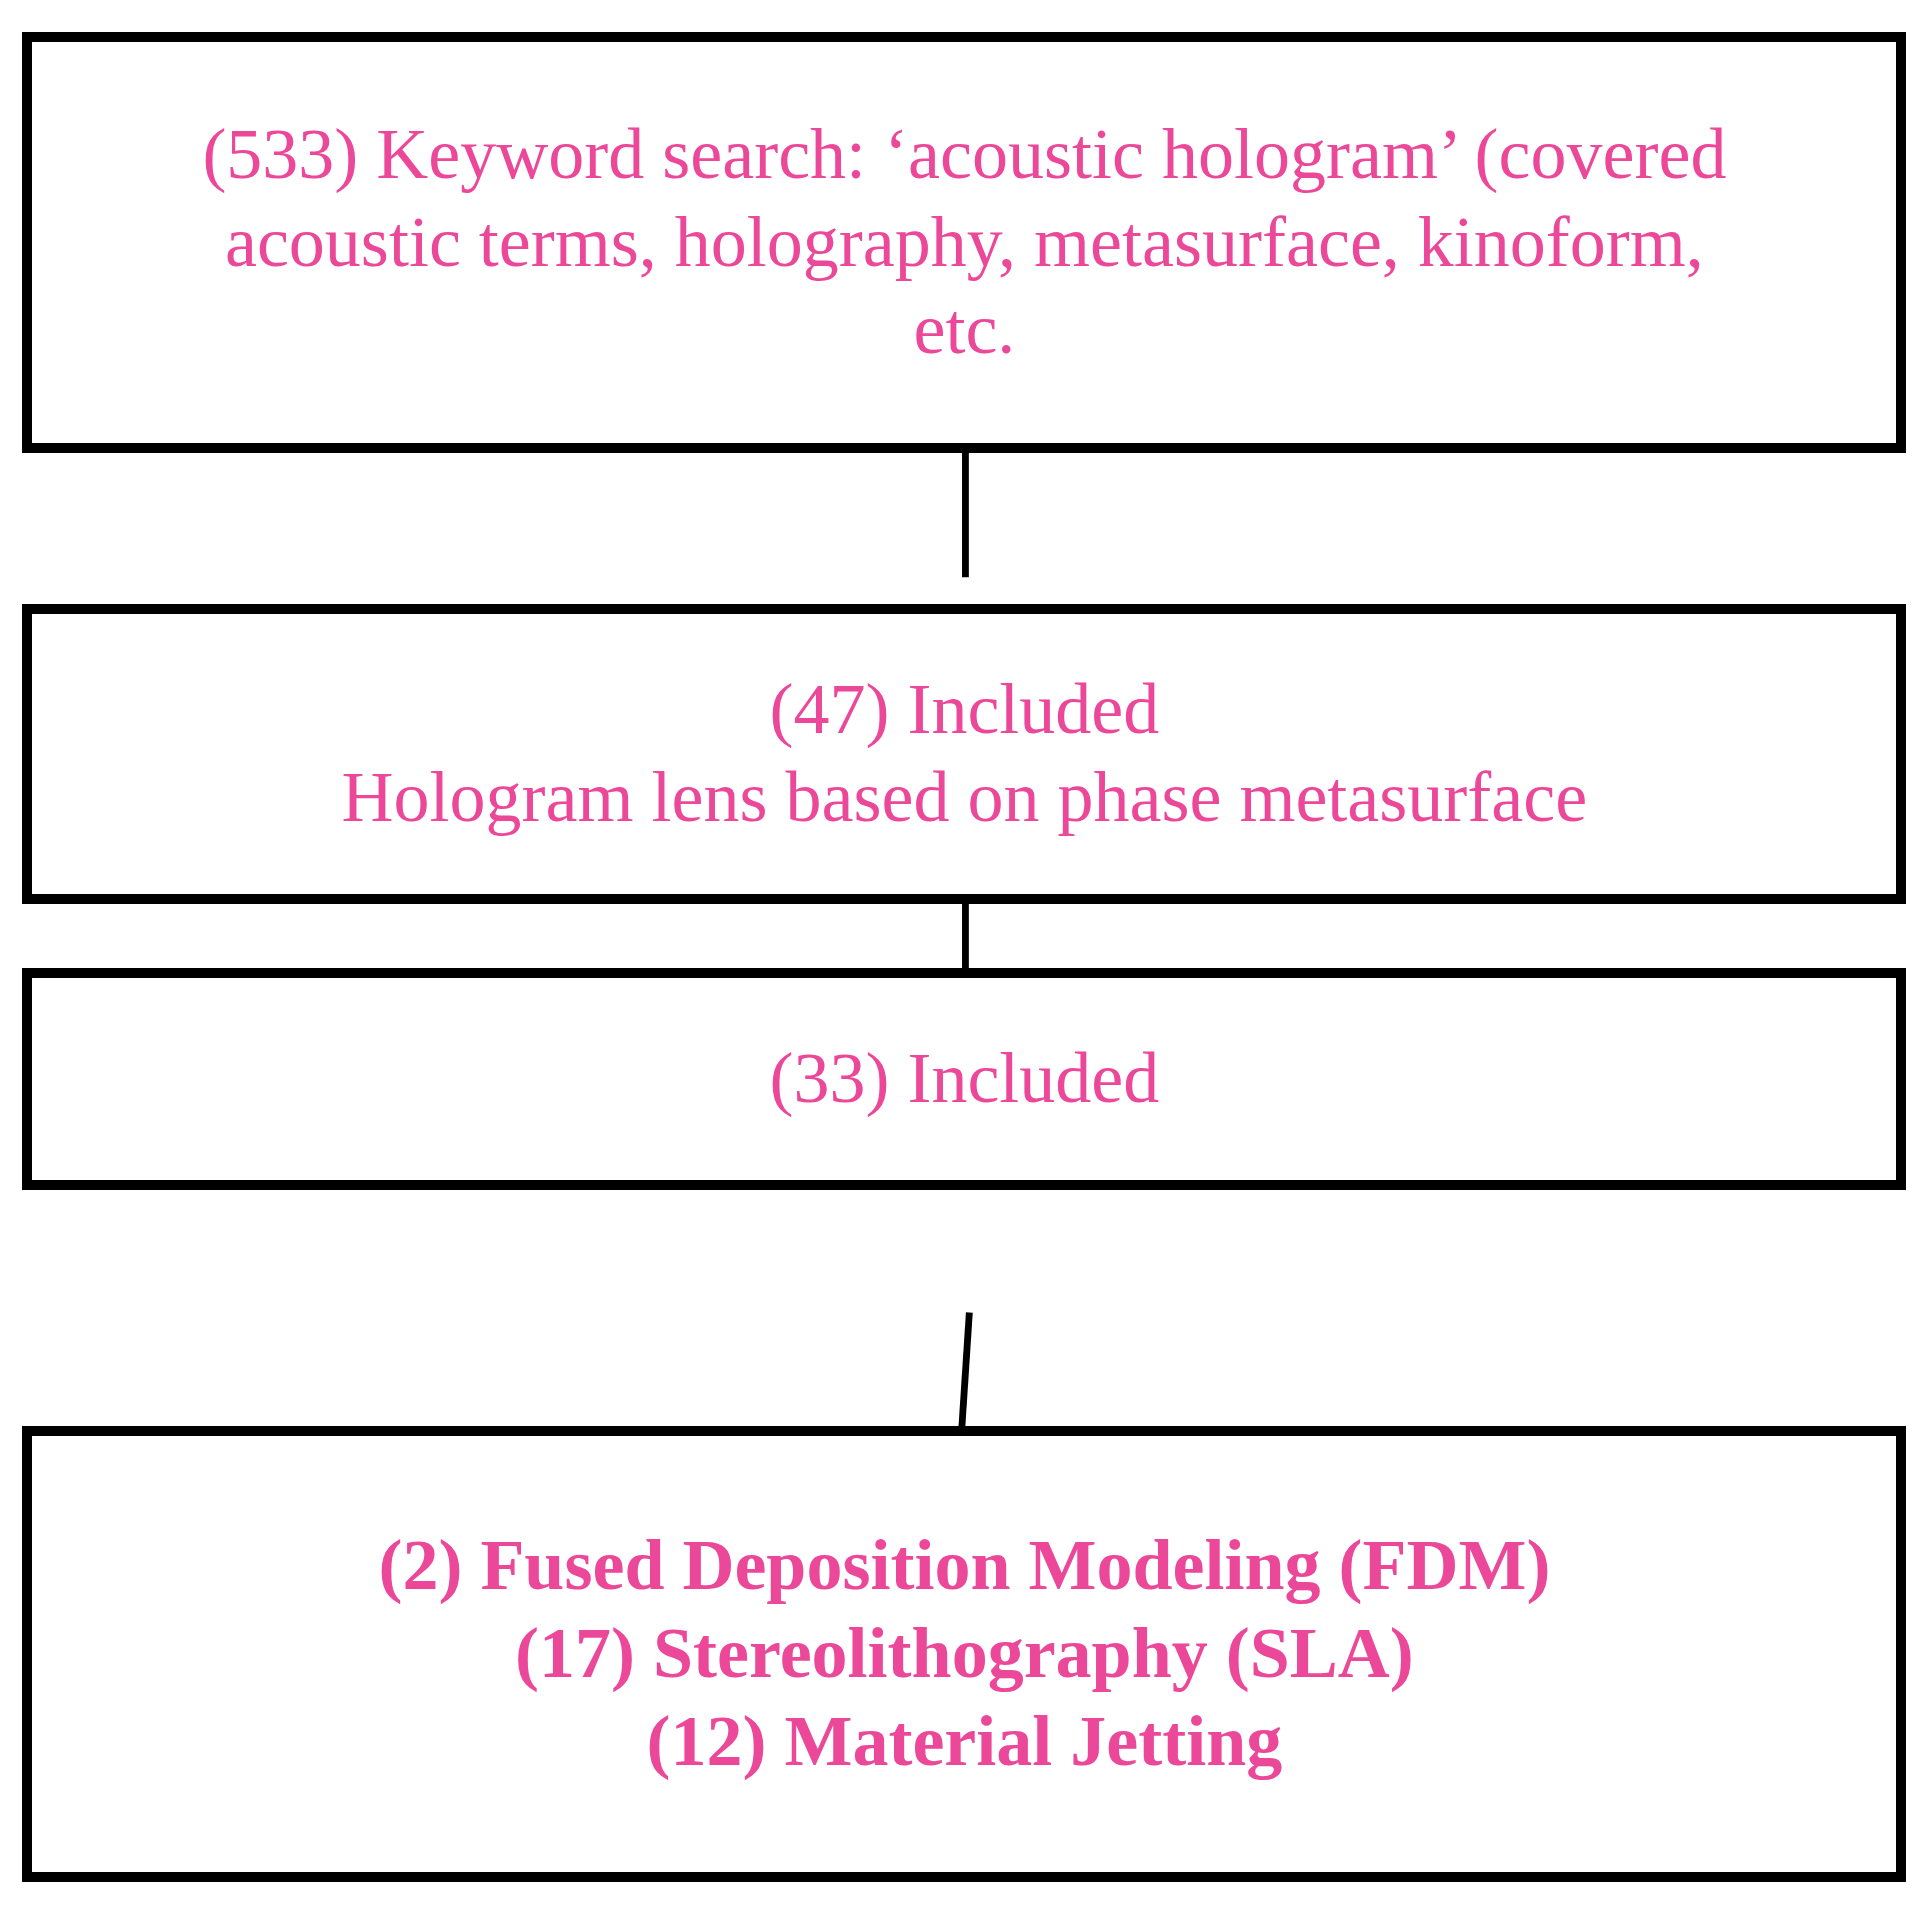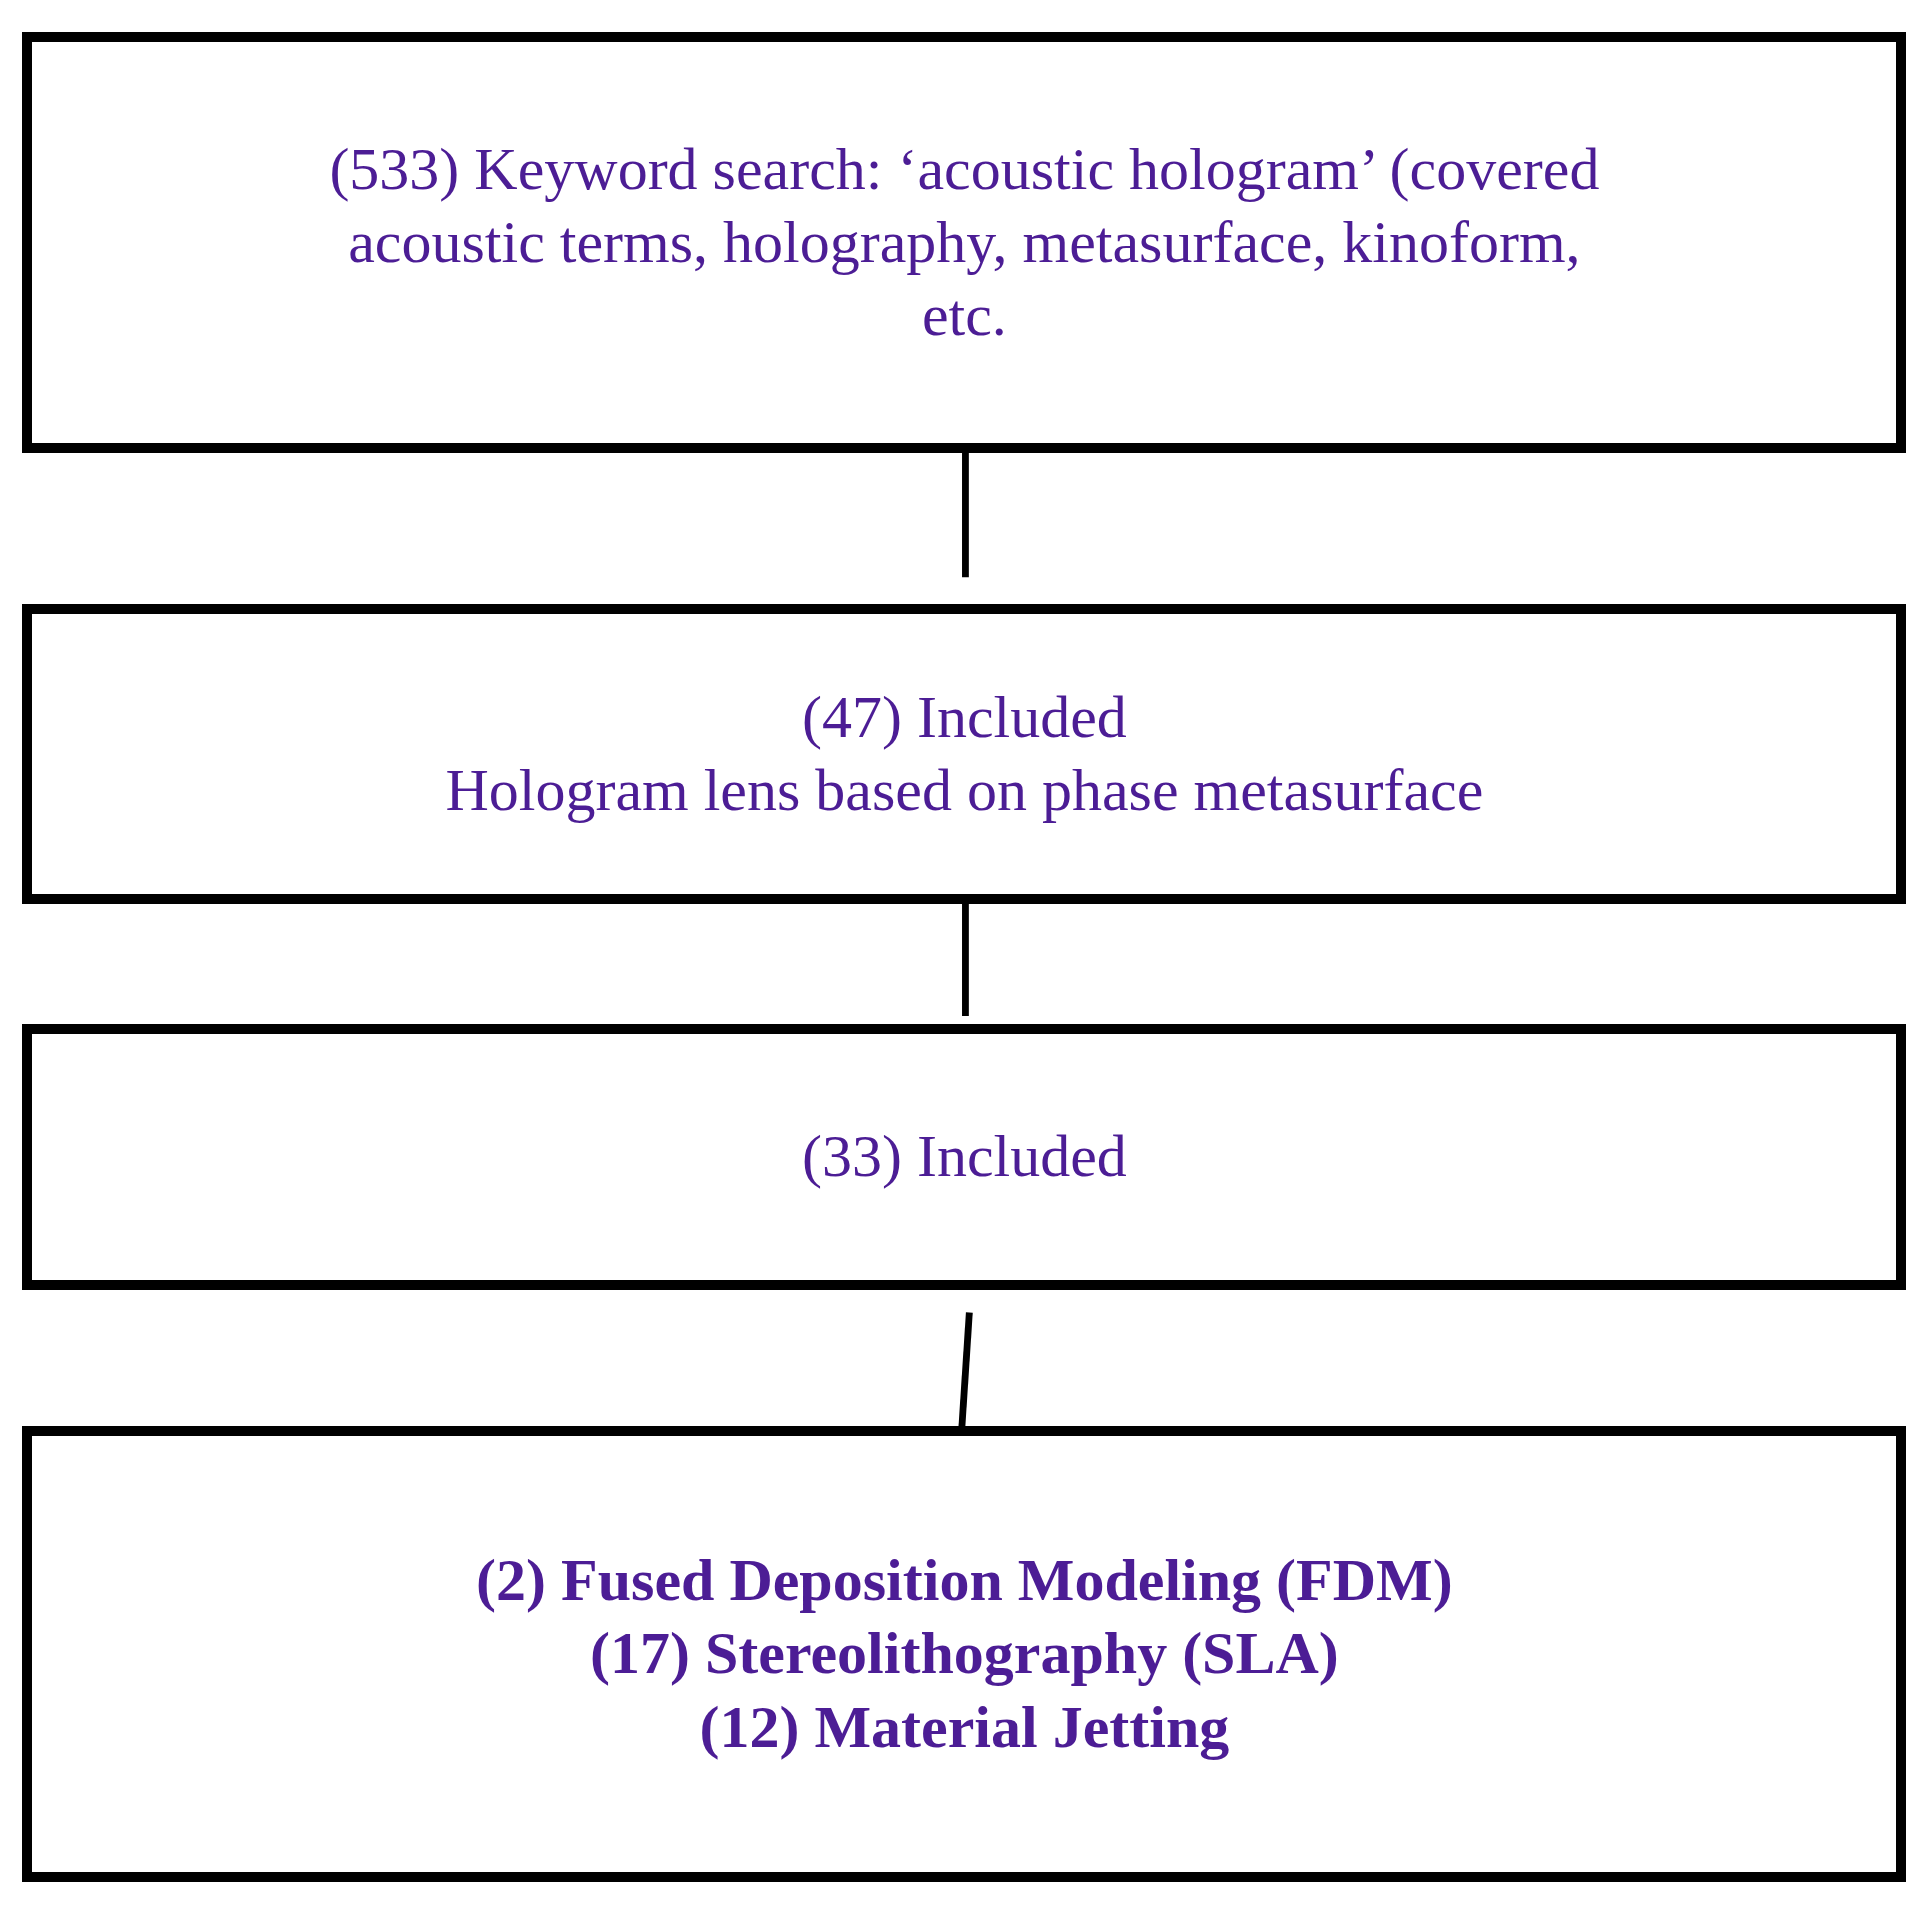--- a/index.html
+++ b/index.html
@@ -30,28 +30,28 @@
     box-sizing: border-box;
     border: 10.7px solid #000000;
     background: #ffffff;
     display: flex;
     flex-direction: column;
     justify-content: center;
     align-items: center;
     text-align: center;
   }
   .box .line {
-    font-size: 60px;
+    font-size: 72px;
     line-height: 1.22;
     white-space: nowrap;
-    color: #4c1d95;
+    color: #ec4899;
   }
   .box1 { top: 32px;   height: 421px; }
   .box2 { top: 604px;  height: 300px; }
-  .box3 { top: 1024px; height: 266px; align-items: center; }
+  .box3 { top: 968px; height: 222px; align-items: center; }
   .box4 { top: 1426px; height: 456px; font-weight: bold; }
 </style>
 </head>
 <body>
 
 <div class="canvas">
 
   <svg class="connectors" viewBox="0 0 1975 1964" xmlns="http://www.w3.org/2000/svg">
     <line x1="990" y1="458" x2="990" y2="592" stroke-width="7" stroke="#000000"></line>
     <line x1="990" y1="886" x2="990" y2="1042" stroke-width="7" stroke="#000000"></line>

